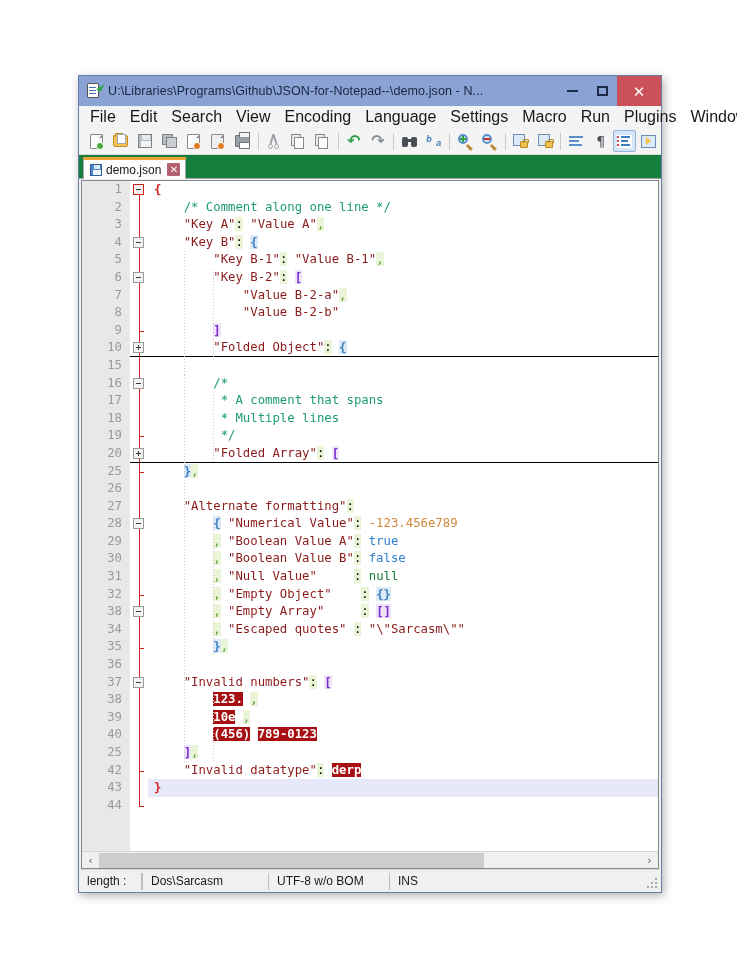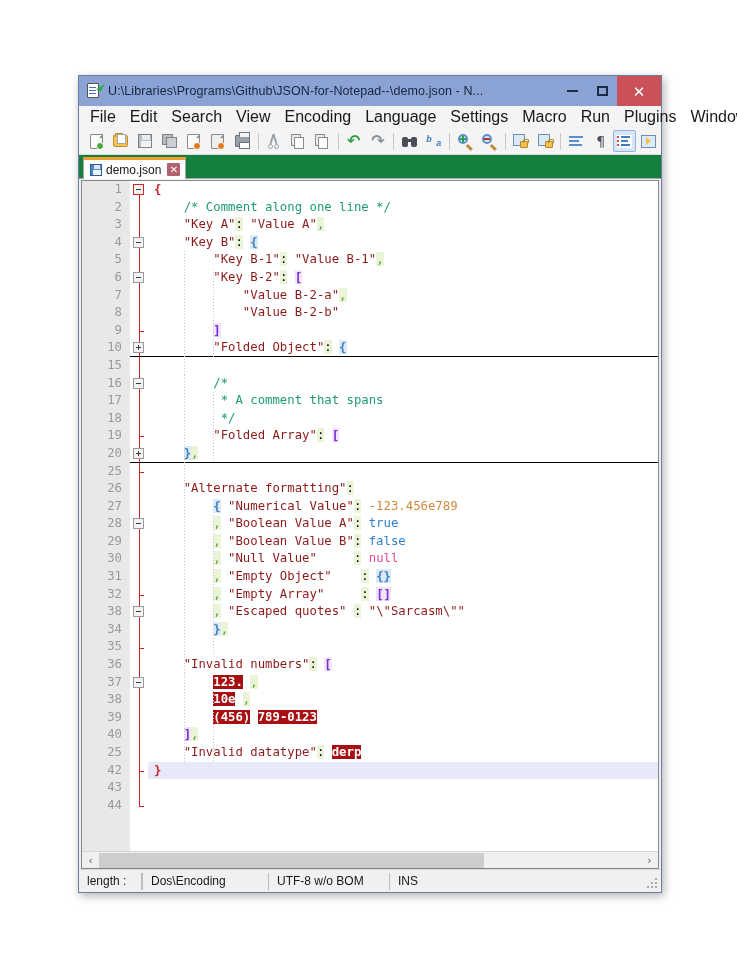--- a/index.html
+++ b/index.html
@@ -269,21 +269,21 @@
   }
 
   
   .s-str   { color: #8b1a1a; }
   .s-cmt   { color: #1f9c74; }
   .s-colon { color: #000000; background: #eaf5d8; }
   .s-brace { color: #7a2ecc; background: #efe4fb; }
   .s-brace2{ color: #3f7fbf; background: #dce9f7; }
   .s-num   { color: #d4883a; }
   .s-bool  { color: #2f7fd0; }
-  .s-null  { color: #ec4899; }
+  .s-null  { color: #15803d; }
   .s-comma { color: #5e9e3e; background: #eaf5d8; }
   .s-empty-o { color: #3f7fbf; background: #dce9f7; }
   .s-empty-a { color: #7a2ecc; background: #efe4fb; }
   .s-err   { color: #ffffff; background: #a80f12; }
   .s-plain { color: #000000; }
 
   
   .hscroll {
     height: 17px; flex: 0 0 17px;
     background: #f0f0f0; border-top: 1px solid #d4d4d4;
@@ -558,20 +558,21 @@
             <div class="row code-line"><span class="s-plain">        </span><span class="s-str">"Key B-1"</span><span class="s-colon">:</span><span class="s-plain"> </span><span class="s-str">"Value B-1"</span><span class="s-comma">,</span></div>
             <div class="row code-line"><span class="s-plain">        </span><span class="s-str">"Key B-2"</span><span class="s-colon">:</span><span class="s-plain"> </span><span class="s-brace" style="font-weight: bold;">[</span></div>
             <div class="row code-line"><span class="s-plain">            </span><span class="s-str">"Value B-2-a"</span><span class="s-comma">,</span></div>
             <div class="row code-line"><span class="s-plain">            </span><span class="s-str">"Value B-2-b"</span></div>
             <div class="row code-line"><span class="s-plain">        </span><span class="s-brace" style="font-weight: bold;">]</span></div>
             <div class="row code-line"><span class="s-plain">        </span><span class="s-str">"Folded Object"</span><span class="s-colon">:</span><span class="s-plain"> </span><span class="s-brace2" style="font-weight: bold;">{</span></div>
             <div class="foldrule" style="top: 175px;"></div>
             <div class="row code-line"></div>
             <div class="row code-line"><span class="s-plain">        </span><span class="s-cmt">/*</span></div>
             <div class="row code-line"><span class="s-plain">         </span><span class="s-cmt">* A comment that spans</span></div>
+            <div class="row code-line"><span class="s-plain">         </span><span class="s-cmt">* Multiple lines</span></div>
             <div class="row code-line"><span class="s-plain">         </span><span class="s-cmt">*/</span></div>
             <div class="row code-line"><span class="s-plain">        </span><span class="s-str">"Folded Array"</span><span class="s-colon">:</span><span class="s-plain"> </span><span class="s-brace" style="font-weight: bold;">[</span></div>
             <div class="foldrule" style="top: 280.6px;"></div>
             <div class="row code-line"><span class="s-plain">    </span><span class="s-brace2" style="font-weight: bold;">}</span><span class="s-comma">,</span></div>
             <div class="row code-line"></div>
             <div class="row code-line"><span class="s-plain">    </span><span class="s-str">"Alternate formatting"</span><span class="s-colon">:</span></div>
             <div class="row code-line"><span class="s-plain">        </span><span class="s-brace2" style="font-weight: bold;">{</span><span class="s-plain"> </span><span class="s-str">"Numerical Value"</span><span class="s-colon">:</span><span class="s-plain"> </span><span class="s-num">-123.456e789</span></div>
             <div class="row code-line"><span class="s-plain">        </span><span class="s-comma">,</span><span class="s-plain"> </span><span class="s-str">"Boolean Value A"</span><span class="s-colon">:</span><span class="s-plain"> </span><span class="s-bool">true</span></div>
             <div class="row code-line"><span class="s-plain">        </span><span class="s-comma">,</span><span class="s-plain"> </span><span class="s-str">"Boolean Value B"</span><span class="s-colon">:</span><span class="s-plain"> </span><span class="s-bool">false</span></div>
             <div class="row code-line"><span class="s-plain">        </span><span class="s-comma">,</span><span class="s-plain"> </span><span class="s-str">"Null Value"</span><span class="s-plain">     </span><span class="s-colon">:</span><span class="s-plain"> </span><span class="s-null">null</span></div>
@@ -603,21 +604,21 @@
           <div class="hs-thumb"></div>
         </div>
         <div class="hs-arrow">›</div>
       </div>
     </div>
 
     <div class="statusbar">
       <div class="sb-cell" style="width:62px">length :</div>
       <div class="sb-sep"></div>
       <div class="sb-sep"></div>
-      <div class="sb-cell" style="width:125px">Dos\Encoding</div>
+      <div class="sb-cell" style="width:125px">Dos\Sarcasm</div>
       <div class="sb-sep"></div>
       <div class="sb-cell" style="width:120px">UTF-8 w/o BOM</div>
       <div class="sb-sep"></div>
       <div class="sb-cell" style="width:42px">INS</div>
       <div class="sb-grip">
         <i style="right:1px;bottom:1px"></i>
           <i style="right:5px;bottom:1px"></i>
           <i style="right:9px;bottom:1px"></i>
         <i style="right:1px;bottom:5px"></i>
           <i style="right:5px;bottom:5px"></i>

